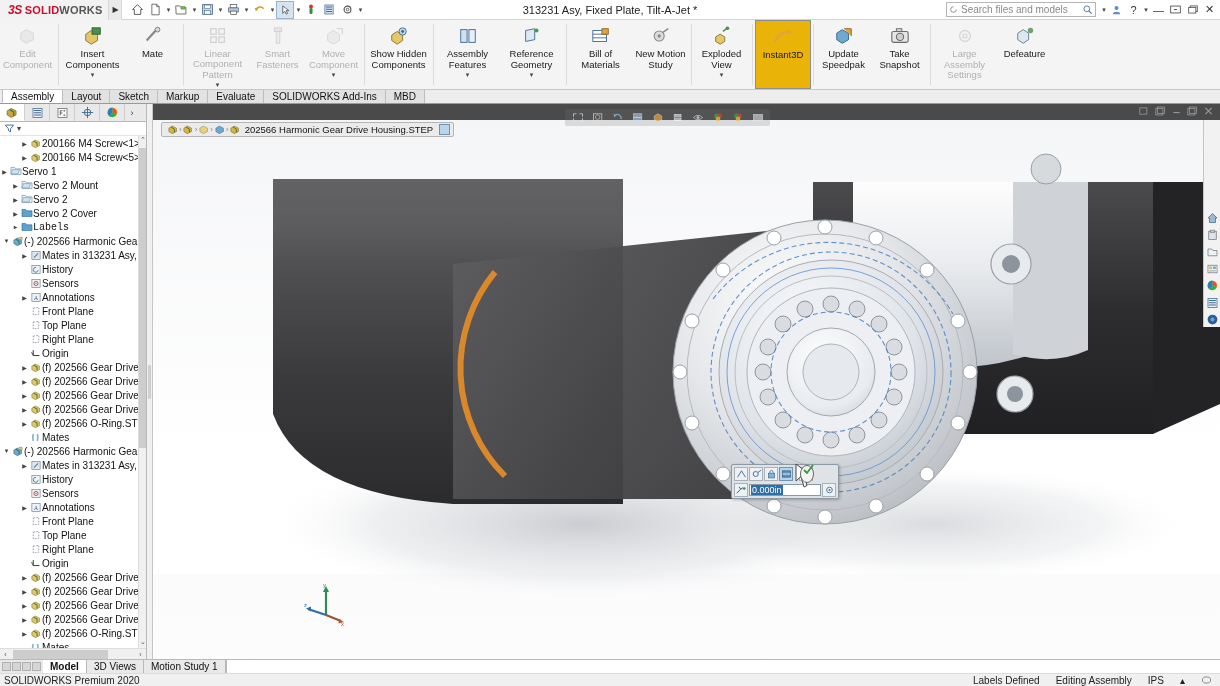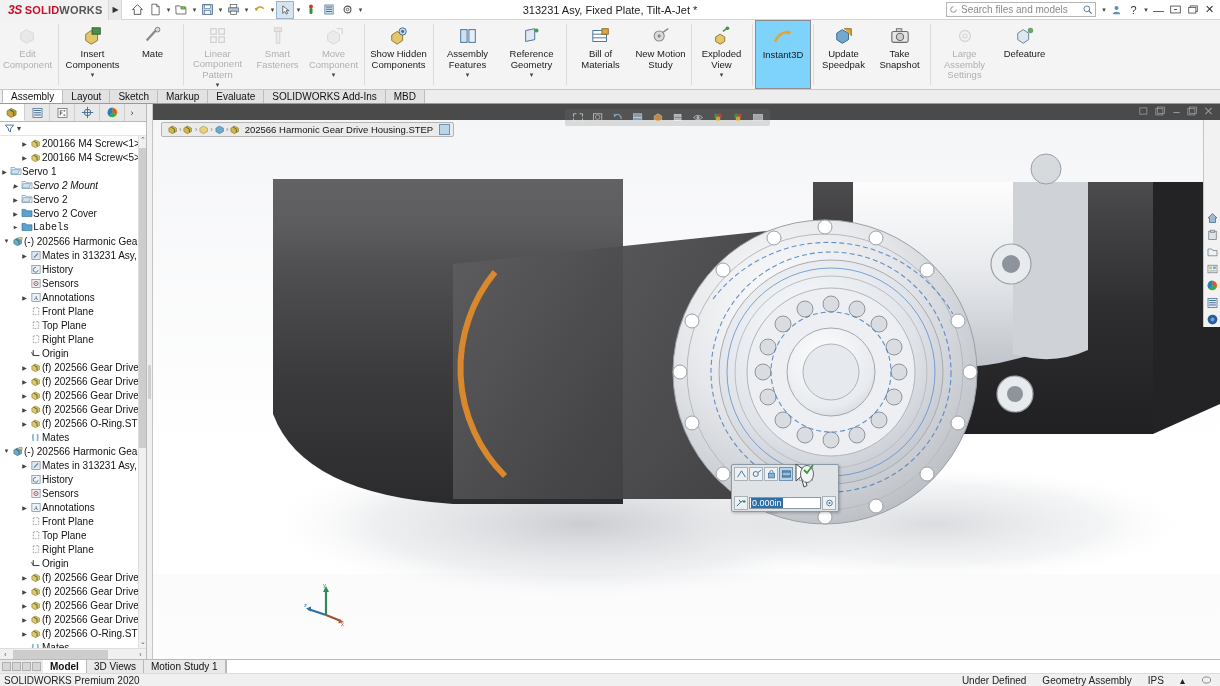--- a/index.html
+++ b/index.html
@@ -57,21 +57,21 @@
   
   .ribbon {
     flex: 0 0 70px; height: 70px; background: #f4f4f4; display: flex; align-items: stretch;
     border-bottom: 1px solid #c8c8c8; position: relative; overflow: hidden;
   }
   .rib-item {
     width: 56px; display: flex; flex-direction: column; align-items: center;
     padding-top: 5px; position: relative; border-right: 1px solid transparent;
   }
   .rib-item.w64 { width: 64px; }
-  .rib-item.active { background: #7dd3fc; border: 1px solid #8d8d8d; }
+  .rib-item.active { background: #eab308; border: 1px solid #8d8d8d; }
   .rib-icon { width: 22px; height: 22px; margin-bottom: 2px; display:flex; align-items:center; justify-content:center;}
   .rib-label {
     font-size: 9.5px; line-height: 10.5px; text-align: center; color: #1a1a1a;
     max-width: 60px; word-wrap: break-word;
   }
   .rib-item.dim .rib-label { color: #b0b0b0; }
   .rib-item.dim .rib-icon { opacity: 0.32; }
   .rib-caret { font-size: 7px; color: #444; margin-top: 1px; }
   .rib-sep { width: 1px; background: #dcdcdc; margin: 4px 2px; }
 
@@ -184,21 +184,21 @@
     background: #dfe3e6; border: 1px solid #8e9aa3; border-radius: 2px;
     box-shadow: 1px 1px 3px rgba(0,0,0,.25); padding: 2px; z-index: 30;
   }
   .i3d-row1 { display: flex; align-items: center; gap: 1px; height: 14px; }
   .i3d-btn {
     width: 14px; height: 14px; border: 1px solid #a9b2b9; background: #eef1f3;
     display: flex; align-items: center; justify-content: center;
   }
   .i3d-btn.on { background: #b9d4ea; border-color: #6f93b3; }
   .i3d-gap { width: 4px; }
-  .i3d-row2 { display: flex; align-items: center; gap: 1px; height: 13px; margin-top: 15px; }
+  .i3d-row2 { display: flex; align-items: center; gap: 1px; height: 13px; margin-top: 2px; }
   .i3d-val {
     flex: 1; height: 12px; border: 1px solid #8899a6; background: #fff;
     display: flex; align-items: center; padding: 0 1px;
   }
   .i3d-val .sel { background: #2f6fa8; color: #fff; font-size: 9px; padding: 0 1px; }
   .mouse-badge { position: absolute; right: 22px; top: -2px; width: 24px; height: 26px; }
 
   
   .triad { position: absolute; left: 150px; bottom: 32px; width: 46px; height: 46px; }
 
@@ -615,21 +615,21 @@
             <div class="tree-row" style="">
               <div class="tw">▶</div>
               <div class="ti">
                 <svg width="12" height="10" viewBox="0 0 16 14">
                   <path d="M1 2 h5 l1.5 2 H15 v8 H1 Z" fill="#eef4f9" stroke="#6a8ca8" stroke-width=".9"></path>
                   <path d="M3 5 h10 l-2 6 H1 Z" fill="#cfe2f0" stroke="#6a8ca8" stroke-width=".8"></path>
                 </svg>
               </div>
               <div class="tlbl">Servo 1</div>
             </div>
-            <div class="tree-row" style="padding-left: 11px; font-style: italic;">
+            <div class="tree-row" style="padding-left: 11px;">
               <div class="tw">▶</div>
               <div class="ti">
                 <svg width="12" height="10" viewBox="0 0 16 14">
                   <path d="M1 2 h5 l1.5 2 H15 v8 H1 Z" fill="#eef4f9" stroke="#6a8ca8" stroke-width=".9"></path>
                   <path d="M3 5 h10 l-2 6 H1 Z" fill="#cfe2f0" stroke="#6a8ca8" stroke-width=".8"></path>
                 </svg>
               </div>
               <div class="tlbl">Servo 2 Mount</div>
             </div>
             <div class="tree-row" style="padding-left: 11px;">
@@ -1373,22 +1373,22 @@
         <div class="btab active">Model</div>
         <div class="btab">3D Views</div>
         <div class="btab">Motion Study 1</div>
       </div>
     <div class="btab-fill"></div>
   </div>
 
   <div class="statusbar">
     <span class="sb-left">SOLIDWORKS Premium 2020</span>
     <span class="sb-right">
-      <span>Under Defined</span>
-      <span>Geometry Assembly</span>
+      <span>Labels Defined</span>
+      <span>Editing Assembly</span>
       <span>IPS</span>
       <span>▴</span>
       <span>
         <svg width="11" height="10" viewBox="0 0 16 14">
             <ellipse cx="8" cy="7" rx="6" ry="4.5" fill="none" stroke="#6f7880" stroke-width="1.2"></ellipse>
           </svg>
       </span>
     </span>
   </div>
 </div>

